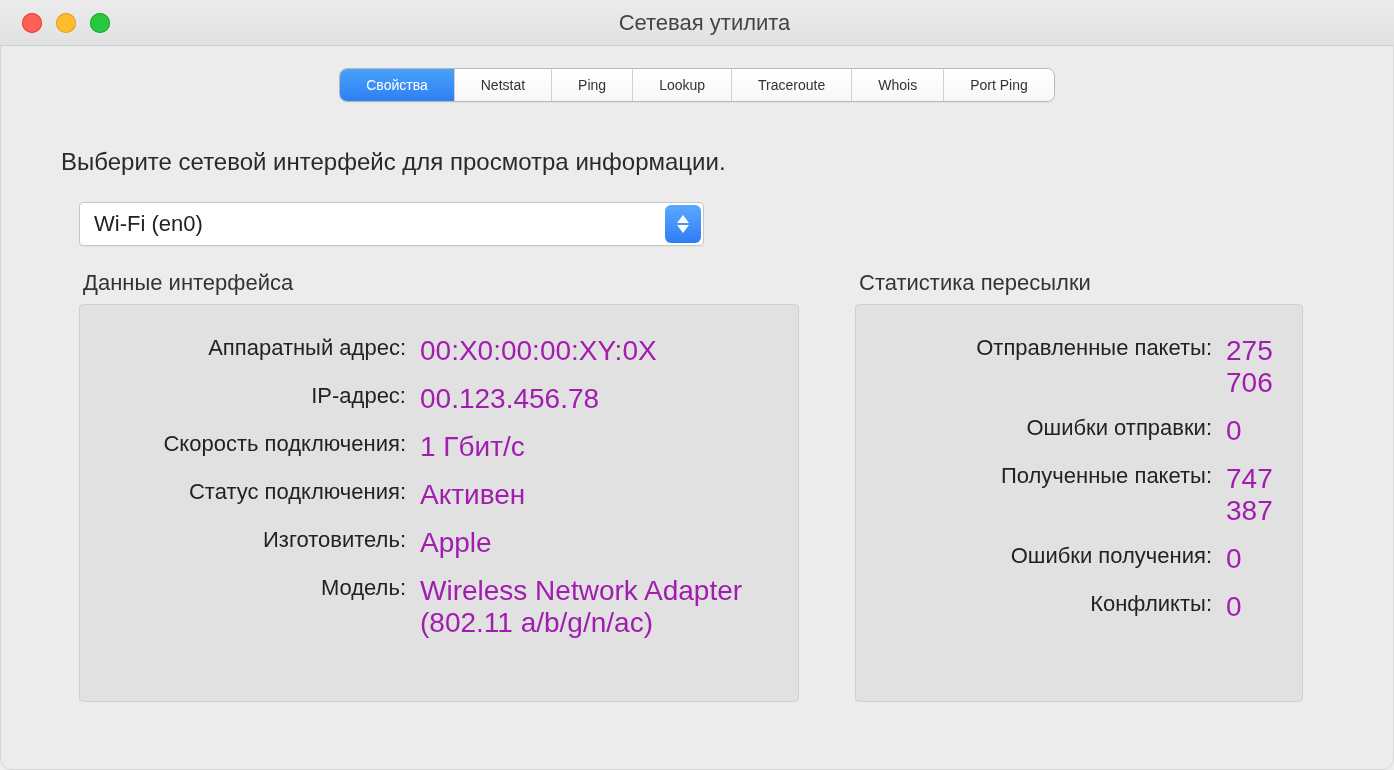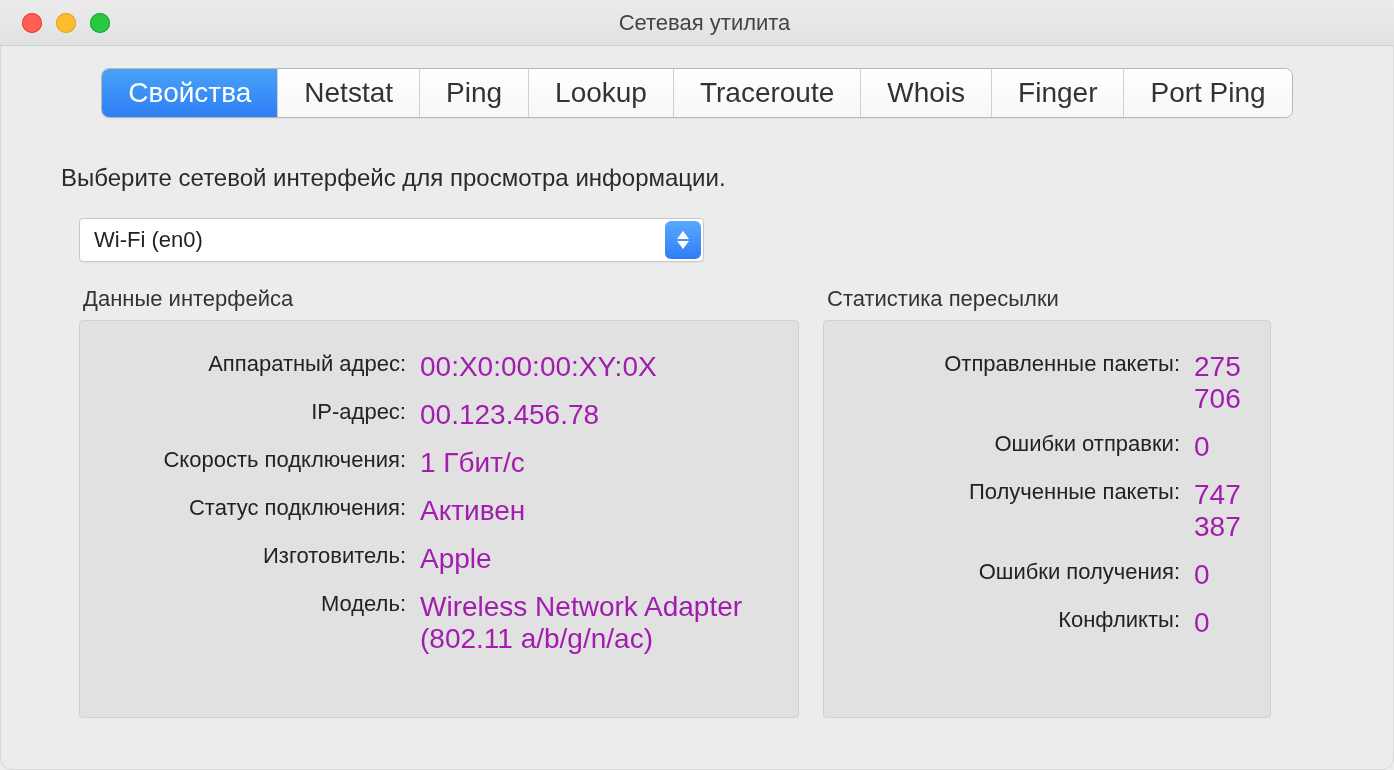--- a/index.html
+++ b/index.html
@@ -55,21 +55,21 @@
   .tabs {
     display: flex;
     border: 1px solid #b8b8b8;
     border-radius: 8px;
     overflow: hidden;
     background: #fff;
     box-shadow: 0 1px 0 rgba(0,0,0,0.04);
   }
   .tab {
     padding: 8px 26px;
-    font-size: 28px;
+    font-size: 14px;
     color: #333;
     background: linear-gradient(to bottom, #ffffff, #f7f7f7);
     border-right: 1px solid #d0d0d0;
     cursor: default;
     white-space: nowrap;
   }
   .tab:last-child { border-right: none; }
   .tab.active {
     background: linear-gradient(to bottom, #49a1f8, #2e7ff5);
     color: #fff;
@@ -112,21 +112,21 @@
     display: flex;
     flex-direction: column;
     align-items: center;
     justify-content: center;
     gap: 2px;
   }
   .select-arrows svg { display: block; }
 
   .panels {
     display: flex;
-    gap: 24px;
+    gap: 56px;
     margin-left: 20px;
     align-items: flex-start;
   }
   .panel {
     display: flex;
     flex-direction: column;
   }
   .panel-title {
     font-size: 22px;
     color: #333;
@@ -177,21 +177,20 @@
   </div>
 
   <div class="tabs-row">
     <div class="tabs">
       <div class="tab active">Свойства</div>
       <div class="tab">Netstat</div>
       <div class="tab">Ping</div>
       <div class="tab">Lookup</div>
       <div class="tab">Traceroute</div>
       <div class="tab">Whois</div>
-      <div class="tab">Finger</div>
       <div class="tab">Port Ping</div>
     </div>
   </div>
 
   <div class="content">
 
     <div class="instruction">Выберите сетевой интерфейс для просмотра информации.</div>
 
     <div class="select-wrap">
       <div class="select">Wi-Fi (en0)</div>

